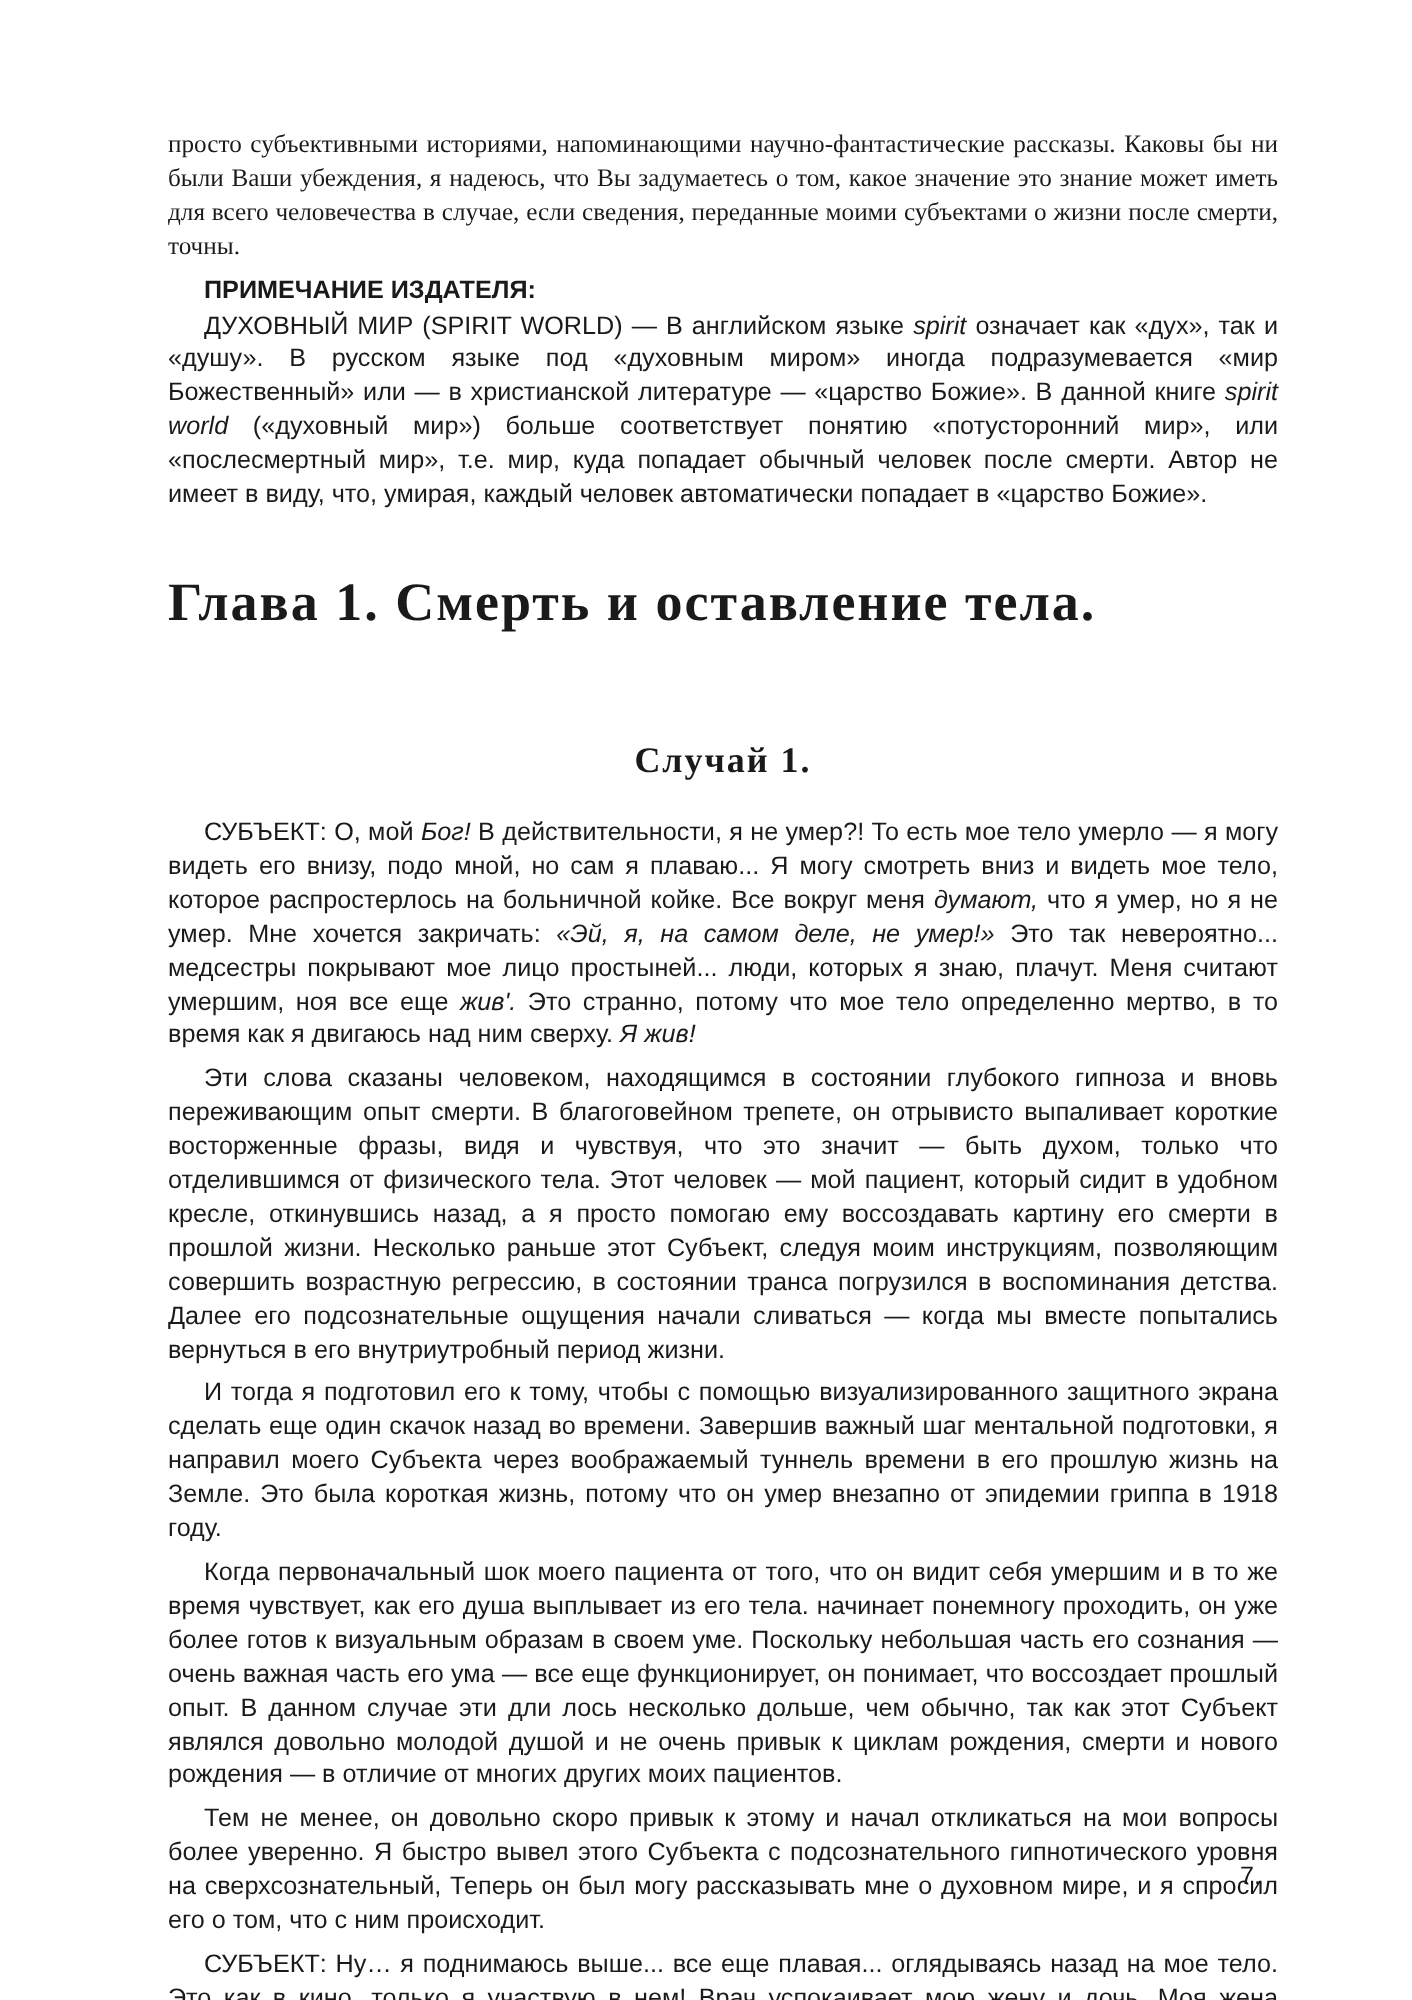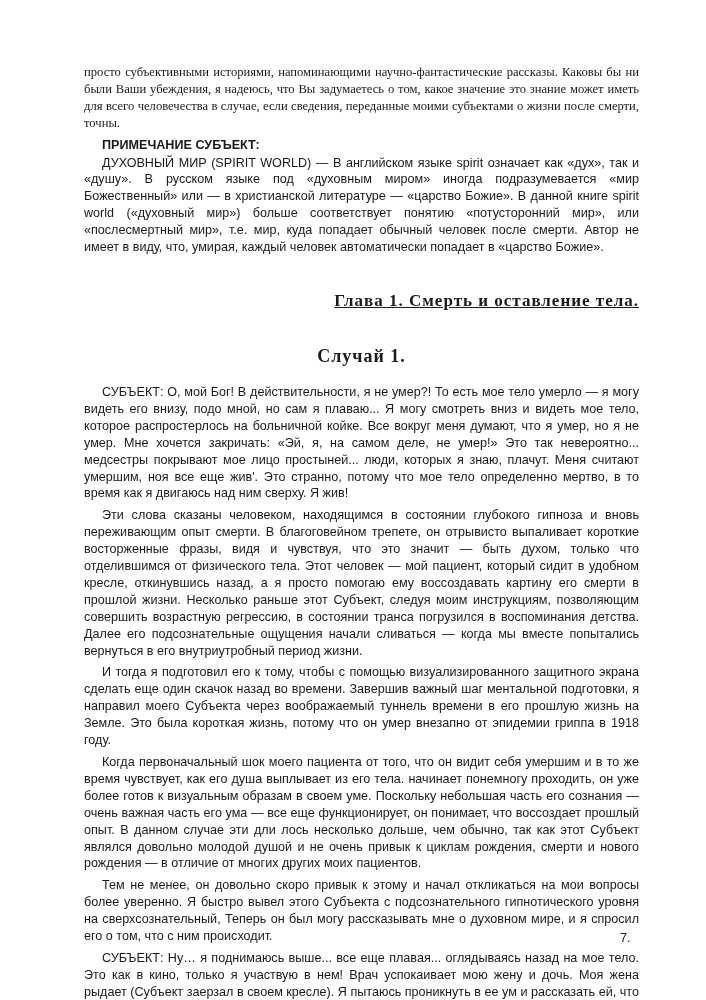--- a/index.html
+++ b/index.html
@@ -6,41 +6,41 @@
   body { width: 706px; height: 1000px; position: relative; overflow: hidden; }
   .page {
     position: absolute; left: 84px; top: 64px; width: 555px;
     font-family: "Liberation Sans", sans-serif; font-size: 12.6px; line-height: 16.9px;
     color: #1a1a1a; text-align: justify;
   }
   .page p { margin: 0 0 5px 0; text-indent: 18px; }
   .page p.noindent { text-indent: 0; font-family: Liberation Serif, serif; }
   .note-title { font-weight: bold; text-indent: 18px; margin: 0 0 1px 0; }
   .chapter {
-    font-family: "Liberation Serif", serif; font-weight: bold; font-size: 17px;
-    text-align: right; letter-spacing: 1px; margin: 33px 0 0 0; text-indent: 0; line-height: 24px; text-decoration: underline;
+    font-family: "Liberation Serif", serif; font-weight: bold; font-size: 27px;
+    text-align: left; letter-spacing: 1px; margin: 33px 0 0 0; text-indent: 0; line-height: 24px;
   }
   .case {
     font-family: "Liberation Serif", serif; font-weight: bold; font-size: 18px;
-    text-align: center; letter-spacing: 1px; margin: 32px 0 17px 0; line-height: 22px;
+    text-align: center; letter-spacing: 1px; margin: 56px 0 17px 0; line-height: 22px;
   }
   .b { font-weight: normal; }
-  .i { }
+  .i { font-style: italic; }
   .pagenum {
     position: absolute; left: 620px; top: 931px;
     font-family: "Liberation Sans", sans-serif; font-size: 12.6px; color: #1a1a1a;
   }
 </style>
 </head>
 <body>
 
 <div class="page">
   <p class="noindent">просто субъективными историями, напоминающими научно-фантастические рассказы. Каковы бы ни были Ваши убеждения, я надеюсь, что Вы задумаетесь о том, какое значение это знание может иметь для всего человечества в случае, если сведения, переданные моими субъектами о жизни после смерти, точны.</p>
 
-  <div class="note-title">ПРИМЕЧАНИЕ СУБЪЕКТ:</div>
+  <div class="note-title">ПРИМЕЧАНИЕ ИЗДАТЕЛЯ:</div>
   <p><span>ДУХОВНЫЙ МИР (SPIRIT WORLD) — В английском языке </span><span class="i">spirit</span><span> означает как «дух», так и «душу». В русском языке под «духовным миром» иногда подразумевается «мир Божественный» или — в христианской литературе — «царство Божие». В данной книге </span><span class="i">spirit world</span><span> («духовный мир») больше соответствует понятию «потусторонний мир», или «послесмертный мир», т.е. мир, куда попадает обычный человек после смерти. Автор не имеет в виду, что, умирая, каждый человек автоматически попадает в «царство Божие».</span></p>
 
   <div class="chapter">Глава 1. Смерть и оставление тела.</div>
   <div class="case">Случай 1.</div>
 
   <p><span class="b">СУБЪЕКТ:</span><span> О, мой </span><span class="i">Бог!</span><span> В действительности, я не умер?! То есть мое тело умерло — я могу видеть его внизу, подо мной, но сам я плаваю... Я могу смотреть вниз и видеть мое тело, которое распростерлось на больничной койке. Все вокруг меня </span><span class="i">думают,</span><span> что я умер, но я не умер. Мне хочется закричать: </span><span class="i">«Эй, я, на самом деле, не умер!»</span><span> Это так невероятно... медсестры покрывают мое лицо простыней... люди, которых я знаю, плачут. Меня считают умершим, ноя все еще </span><span class="i">жив'.</span><span> Это странно, потому что мое тело определенно мертво, в то время как я двигаюсь над ним сверху. </span><span class="i">Я жив!</span></p>
 
   <p>Эти слова сказаны человеком, находящимся в состоянии глубокого гипноза и вновь переживающим опыт смерти. В благоговейном трепете, он отрывисто выпаливает короткие восторженные фразы, видя и чувствуя, что это значит — быть духом, только что отделившимся от физического тела. Этот человек — мой пациент, который сидит в удобном кресле, откинувшись назад, а я просто помогаю ему воссоздавать картину его смерти в прошлой жизни. Несколько раньше этот Субъект, следуя моим инструкциям, позволяющим совершить возрастную регрессию, в состоянии транса погрузился в воспоминания детства. Далее его подсознательные ощущения начали сливаться — когда мы вместе попытались вернуться в его внутриутробный период жизни.</p>
   <p>И тогда я подготовил его к тому, чтобы с помощью визуализированного защитного экрана сделать еще один скачок назад во времени. Завершив важный шаг ментальной подготовки, я направил моего Субъекта через воображаемый туннель времени в его прошлую жизнь на Земле. Это была короткая жизнь, потому что он умер внезапно от эпидемии гриппа в 1918 году.</p>
   <p>Когда первоначальный шок моего пациента от того, что он видит себя умершим и в то же время чувствует, как его душа выплывает из его тела. начинает понемногу проходить, он уже более готов к визуальным образам в своем уме. Поскольку небольшая часть его сознания — очень важная часть его ума — все еще функционирует, он понимает, что воссоздает прошлый опыт. В данном случае эти дли лось несколько дольше, чем обычно, так как этот Субъект являлся довольно молодой душой и не очень привык к циклам рождения, смерти и нового рождения — в отличие от многих других моих пациентов.</p>

